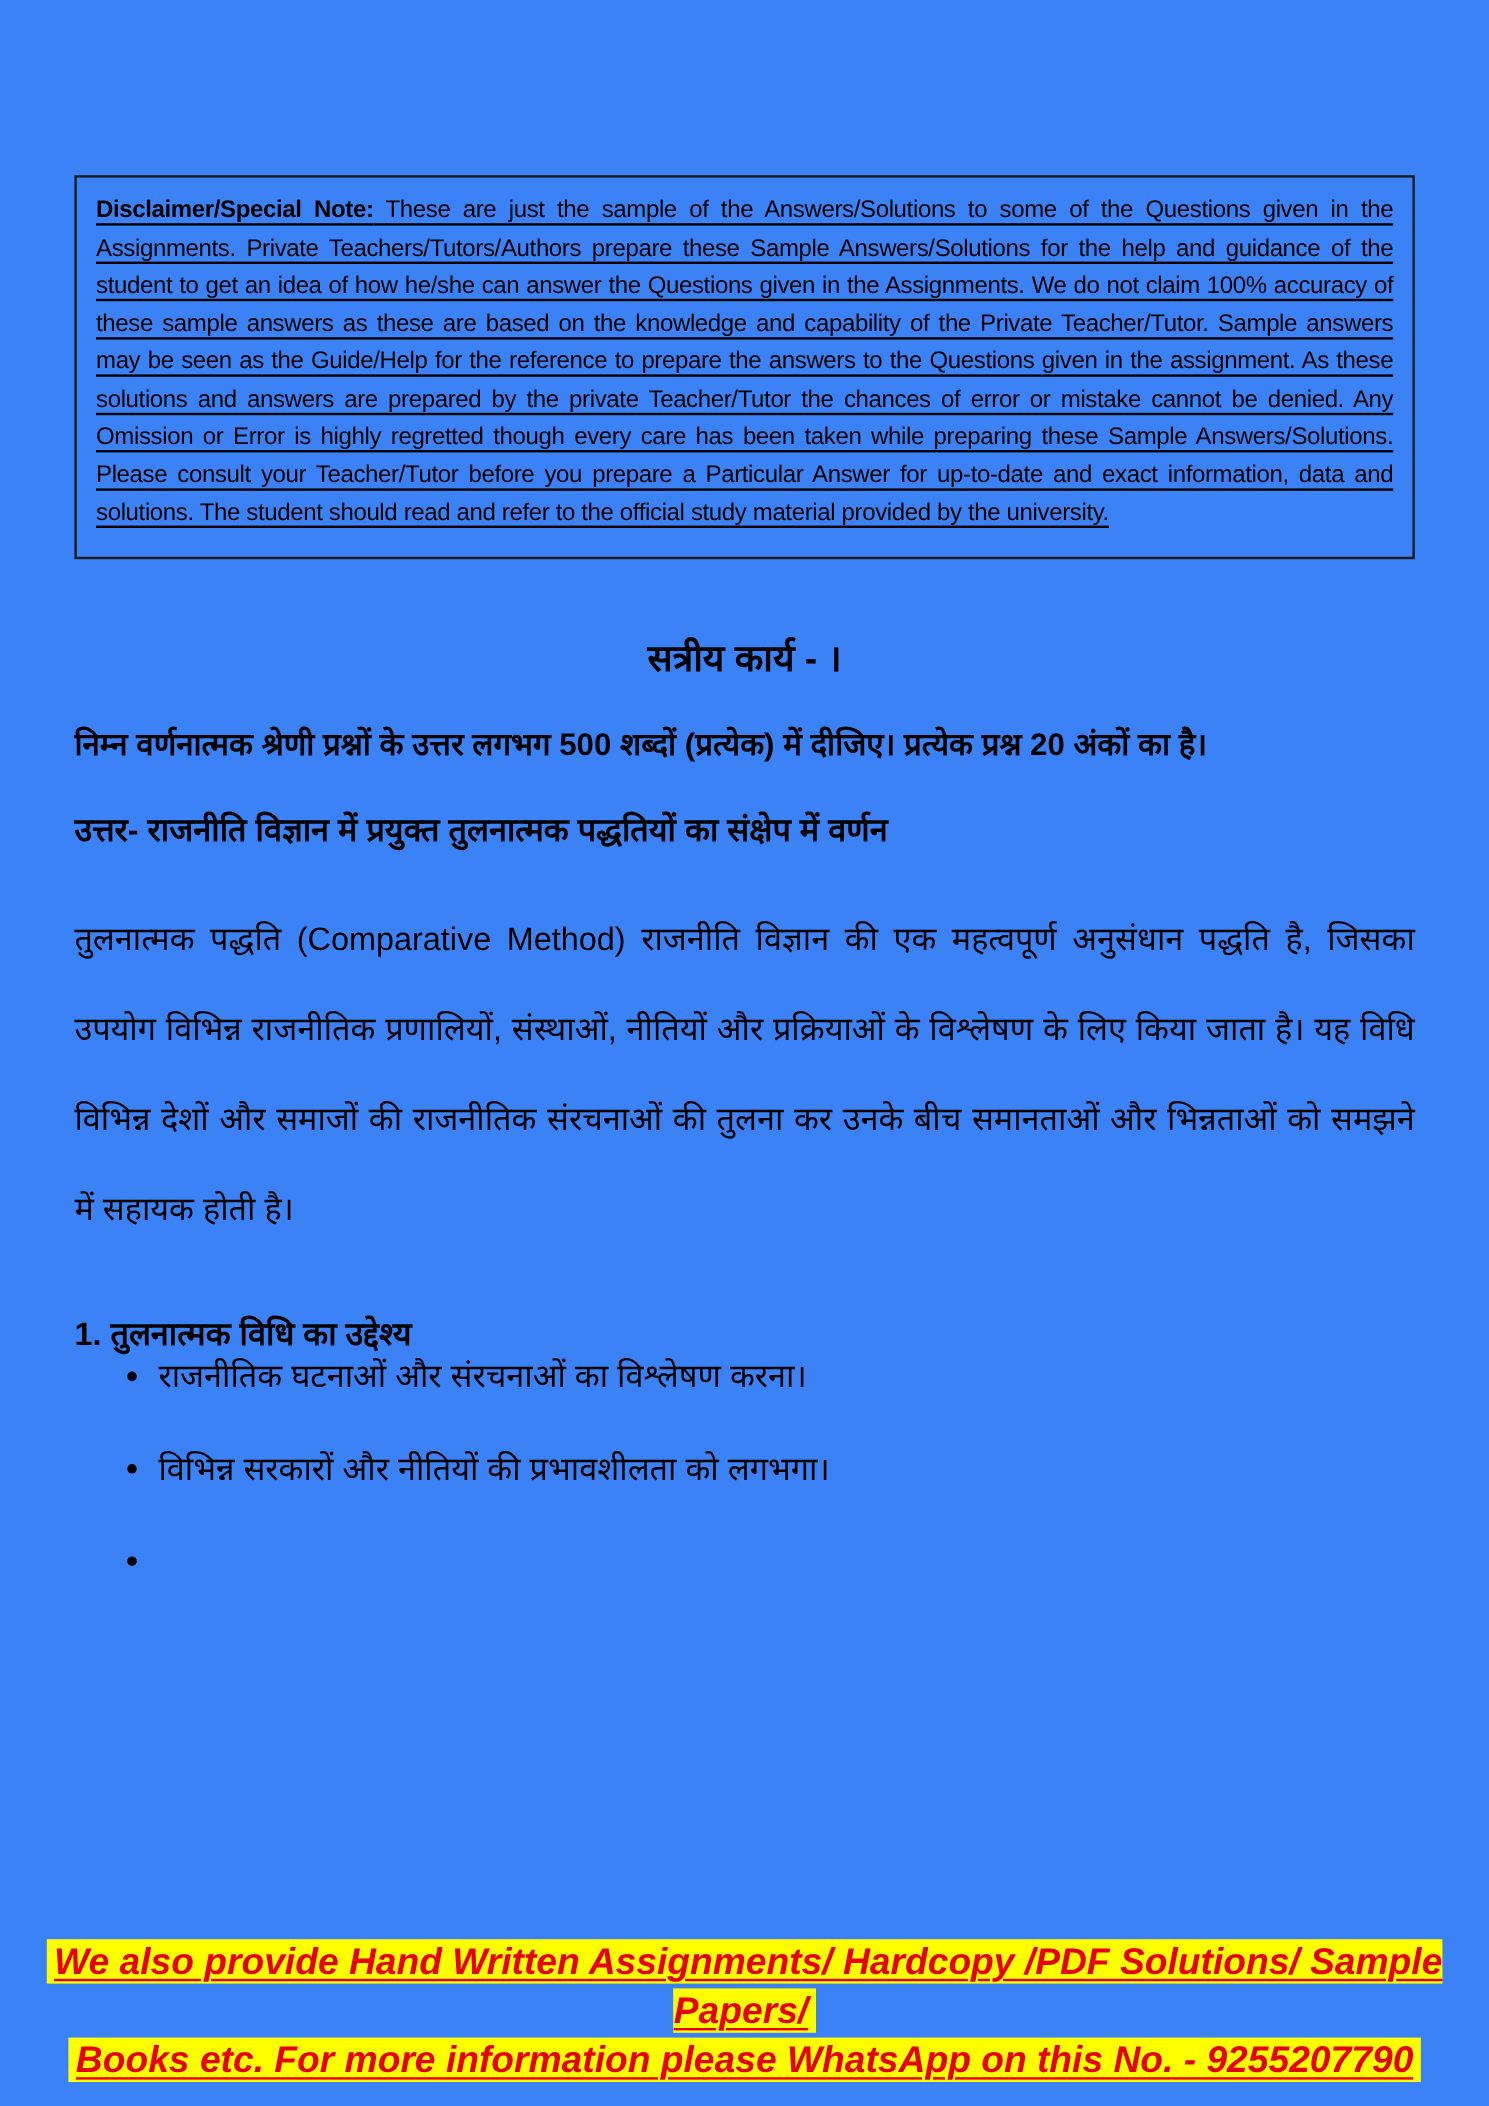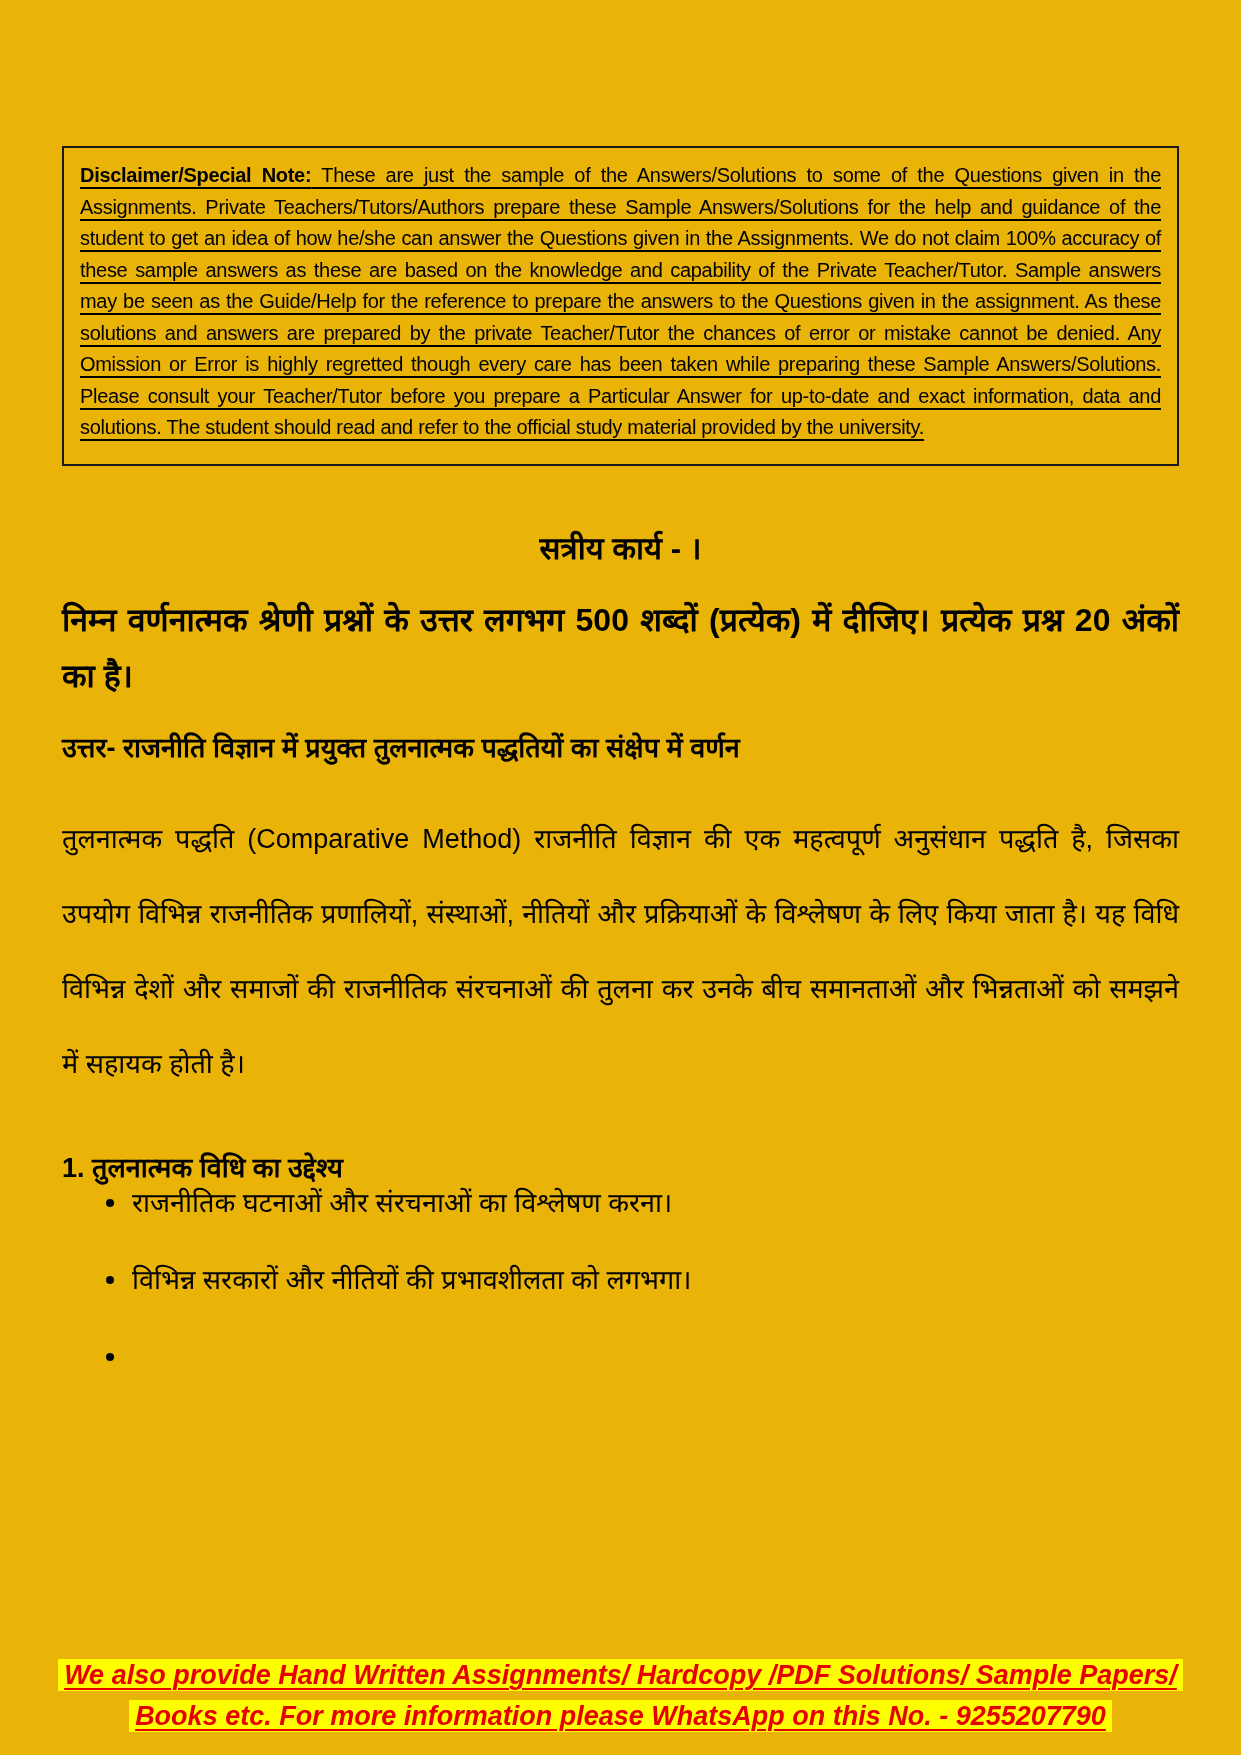--- a/index.html
+++ b/index.html
@@ -2,21 +2,21 @@
 <html><head>
 <meta charset="utf-8">
 <style>
   * { margin: 0; padding: 0; box-sizing: border-box; }
   html, body { background: #ffffff; }
   .page {
     position: relative;
     width: 1241px;
     height: 1755px;
     margin: 0 auto;
-    background: #eab308;
+    background: #3b82f6;
     color: #000000;
     font-family: "Liberation Sans", sans-serif;
     overflow: hidden;
   }
   .content { padding: 0 62px; }
 
   
   .disclaimer-box {
     margin-top: 146px;
     border: 2px solid #1a1a1a;
@@ -35,21 +35,21 @@
 
   
   .session-title {
     margin-top: 60px;
     text-align: center;
     font-size: 31px;
     font-weight: bold;
   }
   .para-bold {
     margin-top: 24px;
-    font-size: 32px;
+    font-size: 26px;
     font-weight: bold;
     line-height: 56px;
     text-align: justify;
   }
   .question { margin-top: 26px; }
   .answer-heading {
     margin-top: 24px;
     font-size: 27px;
     font-weight: bold;
     line-height: 40px;
@@ -88,21 +88,21 @@
     display: inline-block;
   }
 
   
   .promo-footer {
     position: absolute;
     left: 0;
     right: 0;
     bottom: 18px;
     text-align: center;
-    font-size: 27px;
+    font-size: 31px;
     font-weight: bold;
     font-style: italic;
     line-height: 41px;
   }
   .promo-footer .hl {
     background: #ffff00;
     color: #e60000;
     padding: 1px 6px;
     text-decoration: underline;
     text-decoration-thickness: 2px;

